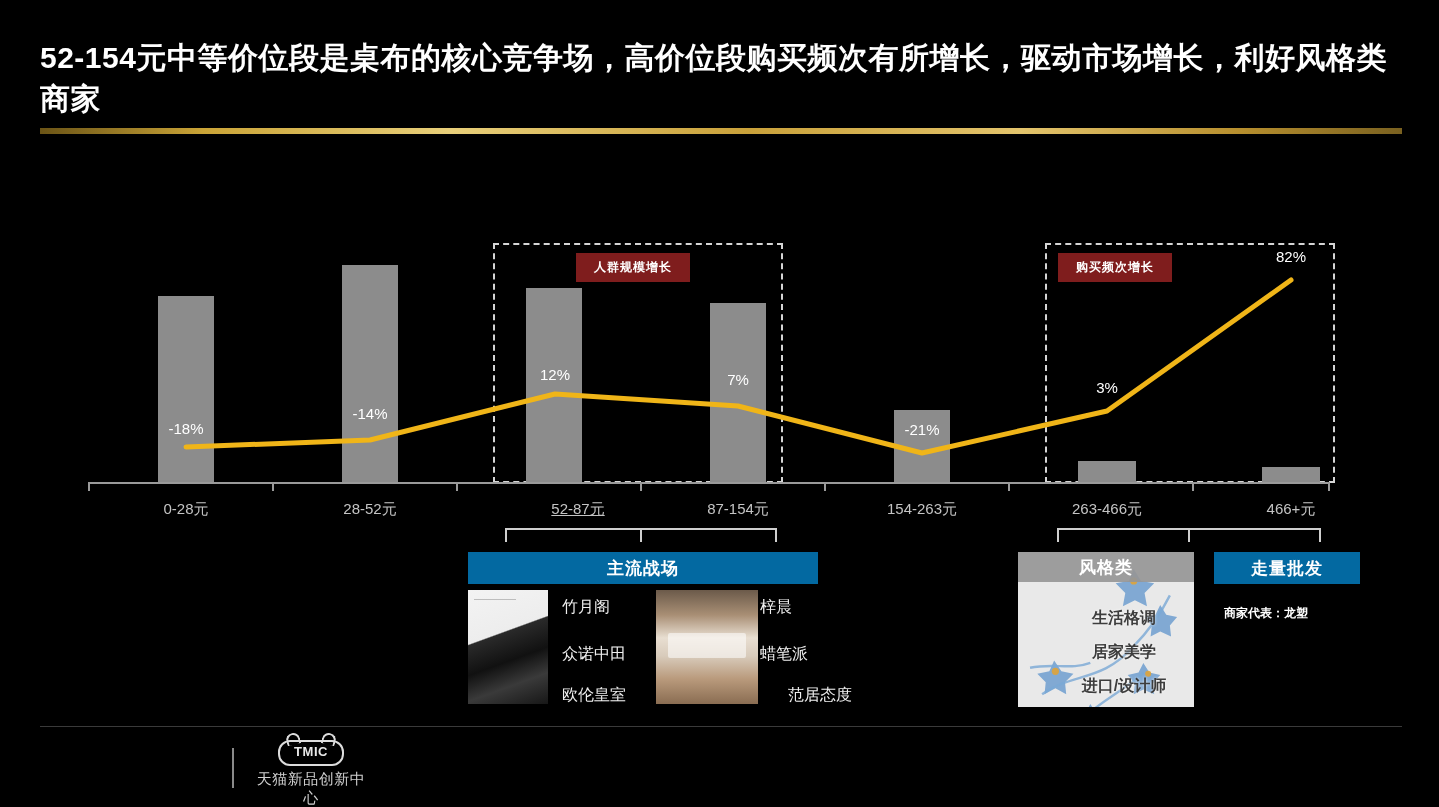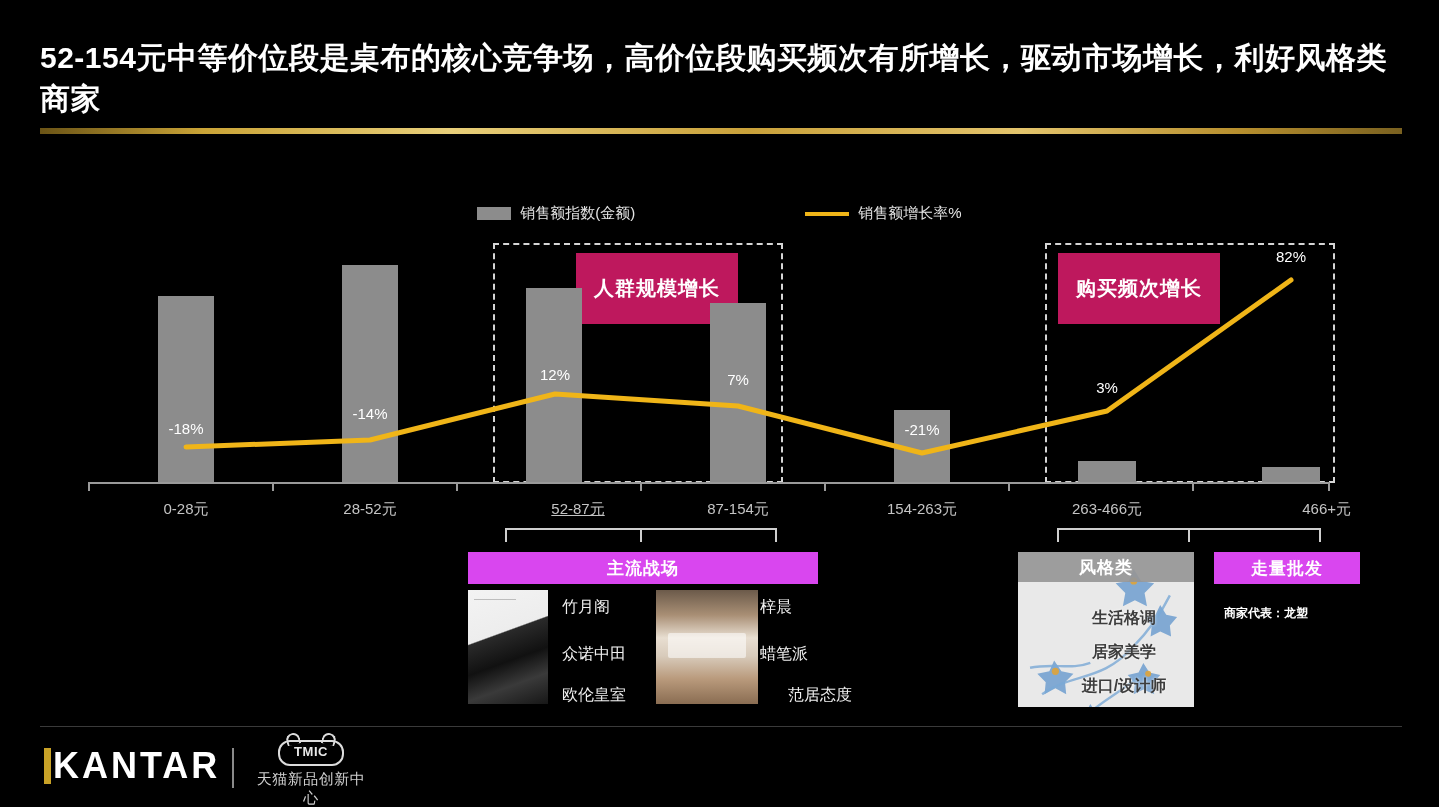--- a/index.html
+++ b/index.html
@@ -54,39 +54,39 @@
   .cat-label {
     position: absolute; top: 500px; color: #c4c4c4; font-size: 15px;
     text-align: center; white-space: nowrap;
   }
 
   
   .dashbox {
     position: absolute; border: 2px dashed #d5d5d5;
   }
   .badge {
-    position: absolute; background: #be185d; color: #ffffff;
-    font-size: 20px; font-weight: bold; padding: 22px 18px;
+    position: absolute; background: #7f1d1d; color: #ffffff;
+    font-size: 12px; font-weight: bold; padding: 6px 18px;
     letter-spacing: 1px; white-space: nowrap;
   }
 
   
   .bracket { position: absolute; }
   .bracket .h { position: absolute; left: 0; top: 0; height: 2px; background: #cfcfcf; width: 100%; }
   .bracket .lv { position: absolute; left: 0; top: 0; width: 2px; height: 14px; background: #cfcfcf; }
   .bracket .rv { position: absolute; right: 0; top: 0; width: 2px; height: 14px; background: #cfcfcf; }
   .bracket .stub { position: absolute; top: 0; width: 2px; height: 14px; background: #cfcfcf; }
 
   
   .sect-header {
     position: absolute; color: #ffffff; font-size: 17px; font-weight: bold;
     text-align: center; letter-spacing: 1px; display: flex;
     align-items: center; justify-content: center;
   }
-  .hdr-dark { background: #d946ef; }
+  .hdr-dark { background: #0369a1; }
 
   .brand-name { position: absolute; color: #efefef; font-size: 16px; white-space: nowrap; }
 
   
   .thumb { position: absolute; overflow: hidden; }
   .thumb-fabric {
     background: linear-gradient(160deg, #f3f3f3 0%, #ededed 38%, #2a2a2a 39%, #111 60%, #3a3a3a 78%, #171717 100%);
   }
   .thumb-fabric::before {
     content:""; position:absolute; left:8%; top:8%; width:52%; height:14%;
@@ -161,30 +161,20 @@
 </head>
 <body>
 
 <div class="slide">
 
   <div class="title-wrap">
     <div class="title">52-154元中等价位段是桌布的核心竞争场，高价位段购买频次有所增长，驱动市场增长，利好风格类商家</div>
   </div>
   <div class="title-rule"></div>
 
-  <div class="legend">
-    <div class="legend-item">
-      <span class="legend-swatch-bar"></span>
-      <span class="legend-label">销售额指数(金额)</span>
-    </div>
-    <div class="legend-item">
-      <span class="legend-swatch-line"></span>
-      <span class="legend-label">销售额增长率%</span>
-    </div>
-  </div>
 
   <div class="dashbox" style="left:493px; top:243px; width:290px; height:240px;"></div>
   <div class="dashbox" style="left:1045px; top:243px; width:290px; height:240px;"></div>
 
   <div class="badge" style="left:576px; top:253px;">人群规模增长</div>
   <div class="badge" style="left:1058px; top:253px;">购买频次增长</div>
 
   <div class="bar" style="left:158px; top:296px; width:56px; height:186px;"></div>
   <div class="bar" style="left:342px; top:265px; width:56px; height:217px;"></div>
   <div class="bar" style="left:526px; top:288px; width:56px; height:194px;"></div>
@@ -214,21 +204,21 @@
   <div class="axis-tick" style="left:1008px;"></div>
   <div class="axis-tick" style="left:1192px;"></div>
   <div class="axis-tick" style="left:1328px;"></div>
 
   <div class="cat-label" style="left:126px; width:120px;">0-28元</div>
   <div class="cat-label" style="left:310px; width:120px;">28-52元</div>
   <div class="cat-label" style="left:518px; width:120px;text-decoration:underline;">52-87元</div>
   <div class="cat-label" style="left:678px; width:120px;">87-154元</div>
   <div class="cat-label" style="left:862px; width:120px;">154-263元</div>
   <div class="cat-label" style="left:1047px; width:120px;">263-466元</div>
-  <div class="cat-label" style="left:1231px; width:120px;text-align:right;">466+元</div>
+  <div class="cat-label" style="left:1231px; width:120px;">466+元</div>
 
   <div class="bracket" style="left:505px; top:528px; width:272px; height:16px;">
     <div class="h"></div>
       <div class="lv"></div>
       <div class="rv"></div>
     <div class="stub" style="left:135px;"></div>
   </div>
   <div class="bracket" style="left:1057px; top:528px; width:264px; height:16px;">
     <div class="h"></div>
       <div class="lv"></div>
@@ -273,24 +263,20 @@
     <div class="sc-head">风格类</div>
     <div class="sc-item" style="top:56px;">生活格调</div>
     <div class="sc-item" style="top:90px;">居家美学</div>
     <div class="sc-item" style="top:124px;">进口/设计师</div>
   </div>
 
   <div class="sect-header hdr-dark" style="left:1214px; top:552px; width:146px; height:32px;">走量批发</div>
   <div class="merchant-rep" style="left:1224px; top:605px;">商家代表：龙塑</div>
 
   <div class="footer-rule"></div>
-  <div class="kantar">
-    <span class="gold-bar"></span>
-    <span>KANTAR</span>
-  </div>
   <div class="foot-div"></div>
   <div class="tmic">
     <div class="tmic-mark">
       <span class="ear-l"></span>
       <span class="ear-r"></span>
       <span class="body"></span>
       <span class="txt">TMIC</span>
     </div>
     <div class="tmic-l1">天猫新品创新中心</div>
     <div class="tmic-l2">黑马工厂</div>

